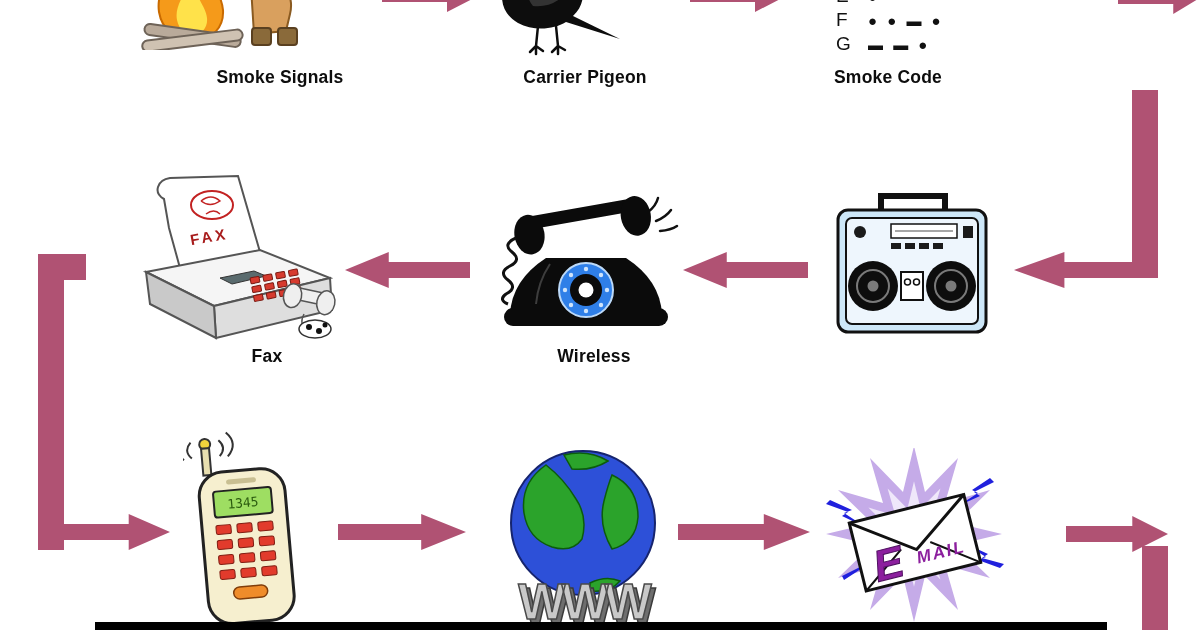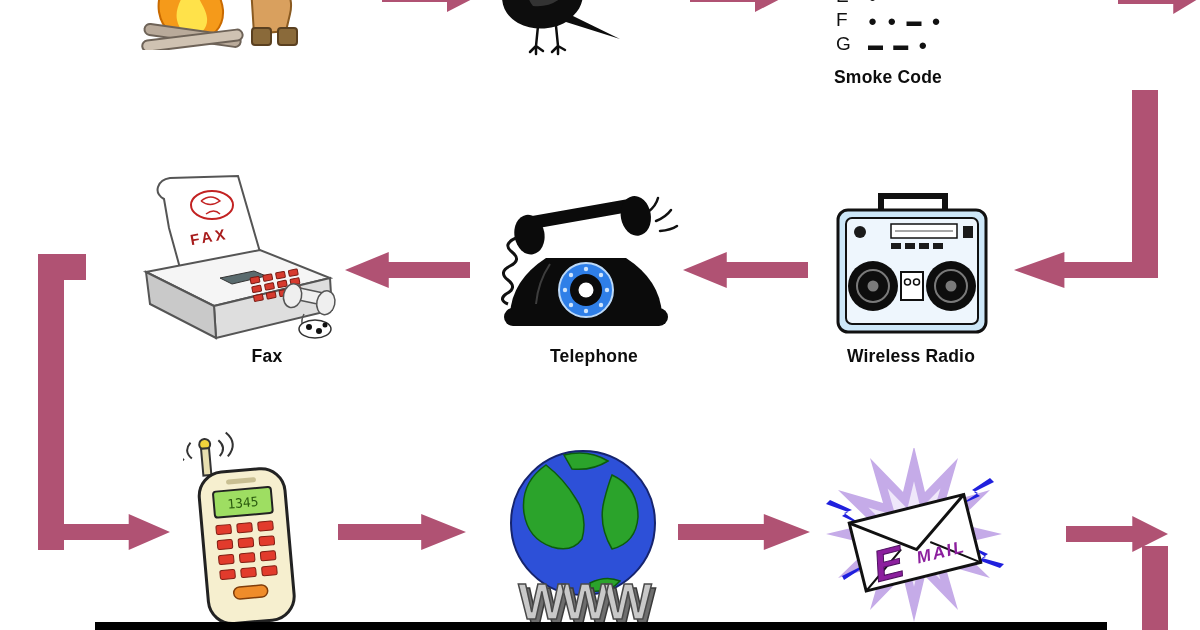--- a/index.html
+++ b/index.html
@@ -25,31 +25,33 @@
 
   <svg class="art" style="left:128px;top:-68px" width="190" height="118" viewBox="0 0 190 118">
     <path d="M55,20 C40,45 28,60 31,80 C34,98 48,108 65,108 C85,108 96,95 95,78 C94,62 82,50 78,34 C72,48 68,52 66,44 C60,52 58,30 55,20 Z" fill="#f59a1a" stroke="#c96a00" stroke-width="2"></path>
     <path d="M60,55 C52,68 47,78 49,88 C51,98 58,103 65,103 C74,103 80,95 79,86 C78,76 70,68 68,58 C65,66 62,62 60,55 Z" fill="#ffe24a"></path>
     <rect x="16" y="98" width="97" height="11" rx="5.5" fill="#b9aa9a" stroke="#6e6358" stroke-width="2" transform="rotate(8 65 104)"></rect>
     <rect x="14" y="103" width="101" height="11" rx="5.5" fill="#cfc2b2" stroke="#6e6358" stroke-width="2" transform="rotate(-7 65 109)"></rect>
     <path d="M123,55 q18,-12 32,0 q11,10 7,27 l-4,17 -32,3 z" fill="#d9a05e" stroke="#8a5a20" stroke-width="2"></path>
     <rect x="124" y="96" width="19" height="17" rx="3" fill="#8a6a3a" stroke="#5a4020" stroke-width="2"></rect>
     <rect x="150" y="96" width="19" height="17" rx="3" fill="#8a6a3a" stroke="#5a4020" stroke-width="2"></rect>
   </svg>
+  <div class="node-label" style="left:175px;top:66px">Smoke Signals</div>
 
   <svg class="arrow" style="left:382px;top:-26px" width="100" height="40" viewBox="0 0 120 40" preserveAspectRatio="none">
     <polygon points="0,12 78,12 78,2 120,20 78,38 78,28 0,28"></polygon>
   </svg>
 
   <svg class="art" style="left:478px;top:-62px" width="160" height="120" viewBox="0 0 160 120">
     <path d="M30,40 C20,55 22,75 40,85 C55,93 75,92 88,84 L142,101 L95,78 C108,66 108,48 96,36 C78,18 44,22 30,40 Z" fill="#0d0d0d"></path>
     <path d="M55,45 Q75,40 88,55 Q75,70 55,68 Q45,56 55,45 Z" fill="#333"></path>
     <path d="M60,88 L58,108 M52,114 L58,108 M58,108 L58,116 M58,108 L65,113" stroke="#0d0d0d" stroke-width="2.5" fill="none" stroke-linecap="round"></path>
     <path d="M78,88 L80,108 M74,114 L80,108 M80,108 L80,116 M80,108 L87,112" stroke="#0d0d0d" stroke-width="2.5" fill="none" stroke-linecap="round"></path>
   </svg>
+  <div class="node-label" style="left:480px;top:66px">Carrier Pigeon</div>
 
   <svg class="arrow" style="left:690px;top:-26px" width="100" height="40" viewBox="0 0 120 40" preserveAspectRatio="none">
     <polygon points="0,12 78,12 78,2 120,20 78,38 78,28 0,28"></polygon>
   </svg>
 
   <div class="morse-art" style="left:836px;top:-16px">
     <div class="morse-row">
       <span class="m-letter">E</span>
       <span class="m-code">●</span>
     </div>
@@ -89,21 +91,20 @@
     <circle cx="40" cy="98" r="25" fill="#0d0d0d"></circle>
     <circle cx="40" cy="98" r="16" fill="none" stroke="#7a7a7a" stroke-width="2"></circle>
     <circle cx="40" cy="98" r="5.5" fill="#7a7a7a"></circle>
     <circle cx="118" cy="98" r="25" fill="#0d0d0d"></circle>
     <circle cx="118" cy="98" r="16" fill="none" stroke="#7a7a7a" stroke-width="2"></circle>
     <circle cx="118" cy="98" r="5.5" fill="#7a7a7a"></circle>
     <rect x="68" y="84" width="22" height="28" fill="#fff" stroke="#111" stroke-width="2"></rect>
     <circle cx="74.5" cy="94" r="3" fill="none" stroke="#111" stroke-width="1.5"></circle>
     <circle cx="83.5" cy="94" r="3" fill="none" stroke="#111" stroke-width="1.5"></circle>
   </svg>
-  <div class="node-label" style="left:806px;top:345px">Wireless Radio</div>
 
   <svg class="arrow" style="left:683px;top:250px" width="125" height="40" viewBox="0 0 120 40" preserveAspectRatio="none">
     <polygon points="120,12 42,12 42,2 0,20 42,38 42,28 120,28"></polygon>
   </svg>
 
   <svg class="art" style="left:478px;top:192px" width="215" height="150" viewBox="0 0 215 150">
     <path d="M170,20 q8,-6 10,-14 M178,29 q10,-4 15,-11 M182,39 q11,-1 17,-5" stroke="#111" stroke-width="2.5" fill="none" stroke-linecap="round"></path>
     <g transform="rotate(-10 100 30)">
       <rect x="45" y="16" width="118" height="13" rx="6.5" fill="#0b0b0b"></rect>
       <ellipse cx="50" cy="34" rx="15" ry="20" fill="#0b0b0b"></ellipse>
@@ -120,21 +121,21 @@
         <circle cx="129" cy="98" r="2.2"></circle>
       <circle cx="123" cy="113" r="2.2"></circle>
         <circle cx="108" cy="119" r="2.2"></circle>
         <circle cx="93" cy="113" r="2.2"></circle>
       <circle cx="87" cy="98" r="2.2"></circle>
         <circle cx="93" cy="83" r="2.2"></circle>
     </g>
     <circle cx="108" cy="98" r="16" fill="#0b0b0b"></circle>
     <circle cx="108" cy="98" r="7.5" fill="#fff"></circle>
   </svg>
-  <div class="node-label" style="left:489px;top:345px">Telephone</div>
+  <div class="node-label" style="left:489px;top:345px">Wireless</div>
 
   <svg class="arrow" style="left:345px;top:250px" width="125" height="40" viewBox="0 0 120 40" preserveAspectRatio="none">
     <polygon points="120,12 42,12 42,2 0,20 42,38 42,28 120,28"></polygon>
   </svg>
 
   <svg class="art" style="left:108px;top:172px" width="235" height="172" viewBox="0 0 235 172">
     <path d="M62,6 C49,8 45,21 56,27 L61,56 72,96 152,80 130,4 Z" fill="#fff" stroke="#555" stroke-width="2"></path>
     <ellipse cx="104" cy="33" rx="21" ry="14" fill="none" stroke="#c22222" stroke-width="2"></ellipse>
     <path d="M93,29 q10,-8 19,0 q-10,7 -19,0 M98,42 q8,-6 14,0" stroke="#c22222" stroke-width="1.5" fill="none"></path>
     <text x="102" y="70" transform="rotate(-10 102 70)" text-anchor="middle" fill="#a81d1d" font-size="15" font-weight="bold" letter-spacing="3">FAX</text>

